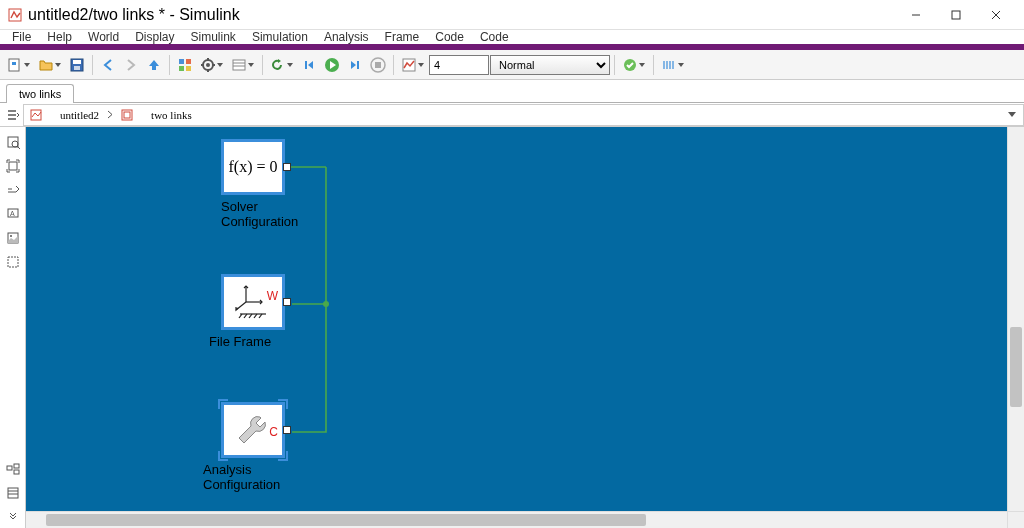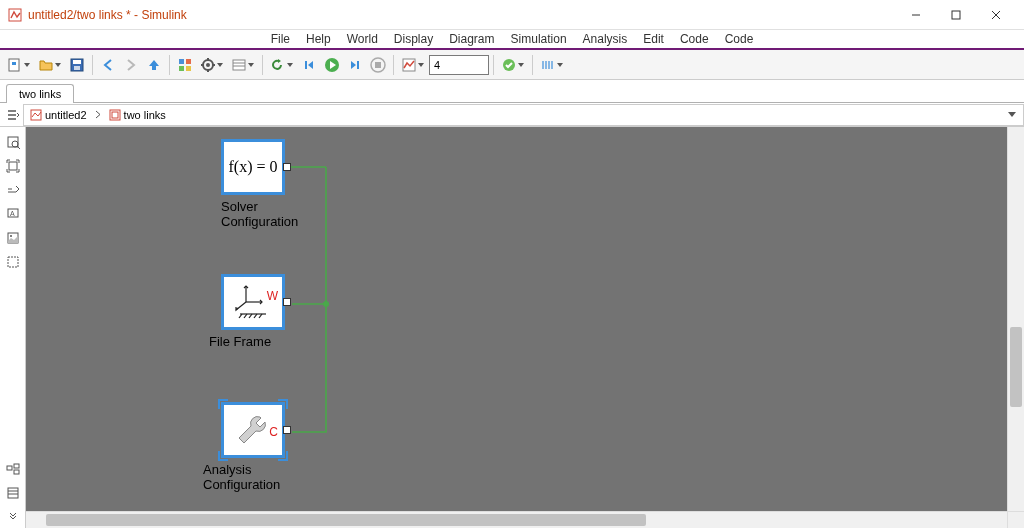--- a/index.html
+++ b/index.html
@@ -1,59 +1,59 @@
 <!DOCTYPE html>
 <html><head>
 <meta charset="utf-8">
 <style>
   * { box-sizing: border-box; margin: 0; padding: 0; }
   html, body { width: 1024px; height: 528px; font-family: "Segoe UI", Tahoma, sans-serif; font-size: 12px; background: #fff; overflow: hidden; }
 
   
   .titlebar { height: 30px; display: flex; align-items: center; padding: 0 8px; border-bottom: 1px solid #e0e0e0; background: #fff; }
   .titlebar .appicon { width: 14px; height: 14px; margin-right: 6px; }
-  .titlebar .title { flex: 1; font-size: 12px; color: #c2410c; }
+  .titlebar .title { flex: 1; font-size: 16px; color: #000000; }
   .winbtns { display: flex; gap: 0; }
   .winbtn { width: 40px; height: 26px; display: flex; align-items: center; justify-content: center; cursor: pointer; }
   .winbtn svg { width: 10px; height: 10px; }
 
   
-  .menubar { height: 20px; display: flex; align-items: center; padding: 0 4px; background: #fff; border-bottom: 2px solid #701a75; justify-content: center; }
+  .menubar { height: 20px; display: flex; align-items: center; padding: 0 4px; background: #fff; border-bottom: 6px solid #701a75; }
   .menuitem { padding: 2px 8px; font-size: 12px; color: #333; cursor: pointer; }
 
   
   .toolbar { height: 30px; display: flex; align-items: center; padding: 2px 4px; background: #f5f5f5; border-bottom: 1px solid #ccc; gap: 1px; }
   .tbtn { min-width: 22px; height: 22px; display: flex; align-items: center; justify-content: center; border: 1px solid transparent; cursor: pointer; padding: 0 2px; }
   .tbtn svg { display: block; }
   .tsep { width: 1px; height: 20px; background: #ccc; margin: 0 3px; }
   .tdrop { display: flex; align-items: center; }
   .tdrop .caret { width: 8px; display: flex; align-items: center; justify-content: center; }
   .stoptime { width: 60px; height: 20px; border: 1px solid #7a7a7a; background: #fff; padding: 0 4px; font-size: 11px; }
   .simmode { width: 120px; height: 20px; border: 1px solid #7a7a7a; background: linear-gradient(#fefefe,#e8e8e8); font-size: 11px; padding: 0 4px; }
 
   
   .tabstrip { height: 23px; display: flex; align-items: flex-end; padding: 0 6px; background: #fff; border-bottom: 1px solid #b0b0b0; }
   .tab { border: 1px solid #b0b0b0; border-bottom: none; padding: 3px 12px; font-size: 11px; background: #fff; position: relative; top: 1px; border-radius: 3px 3px 0 0; }
 
   
   .modelbar { height: 24px; display: flex; align-items: center; border-bottom: 1px solid #ccc; }
   .modelbar .hidebtn { width: 24px; height: 22px; display:flex; align-items:center; justify-content:center; border-right: 1px solid #ccc; cursor:pointer; }
   .breadcrumb { flex: 1; height: 22px; border: 1px solid #ccc; border-left:none; display: flex; align-items: center; padding: 0 2px; font-size: 11px; gap: 2px; }
-  .bcitem { display: flex; align-items: center; gap: 3px; padding: 0 4px; cursor: pointer; }
+  .bcitem { display: flex; align-items: center; gap: 18px; padding: 0 4px; cursor: pointer; font-family: Liberation Serif, serif; }
   .bcsep { color: #888; padding: 0 2px; }
   .bcdrop { width: 18px; height:18px; display:flex; align-items:center; justify-content:center; cursor:pointer; margin-left:auto;}
 
   
   .workspace { display: flex; height: calc(528px - 30px - 20px - 30px - 23px - 24px); }
   .palette { width: 26px; border-right: 1px solid #ccc; display: flex; flex-direction: column; padding-top: 4px; gap: 2px; align-items:center; }
   .palette .pbtn { width: 22px; height: 22px; display:flex; align-items:center; justify-content:center; cursor:pointer; }
   .palette .spacer { flex:1; }
 
   .canvaswrap { flex: 1; position: relative; display:flex; flex-direction:column; }
-  .canvas { flex:1; position:relative; overflow:hidden; background:#737373; }
+  .canvas { flex:1; position:relative; overflow:hidden; background:#0369a1; }
   .vscroll { position:absolute; right:0; top:0; bottom:17px; width:17px; background:#f0f0f0; border-left:1px solid #ddd;}
   .vscroll .thumb { position:absolute; top:200px; height:80px; left:2px; right:2px; background:#c2c2c2; border-radius:2px;}
   .hscroll { position:absolute; left:0; right:17px; bottom:0; height:17px; background:#f0f0f0; border-top:1px solid #ddd;}
   .hscroll .thumb { position:absolute; left:20px; width:600px; top:2px; bottom:2px; background:#c2c2c2; border-radius:2px;}
   .corner { position:absolute; right:0; bottom:0; width:17px; height:17px; background:#f0f0f0; border-left:1px solid #ddd; border-top:1px solid #ddd;}
 
   
   .block { position:absolute; width:68px; }
   .blockrect { width:64px; height:56px; border:3px solid #3b8edb; background:#fff; display:flex; align-items:center; justify-content:center; position:relative; }
   .selcorners { position:absolute; inset:-6px; pointer-events:none; }
@@ -100,24 +100,24 @@
         </svg>
       </div>
   </div>
 </div>
 
 <div class="menubar">
   <span class="menuitem">File</span>
   <span class="menuitem">Help</span>
   <span class="menuitem">World</span>
   <span class="menuitem">Display</span>
-  <span class="menuitem">Diagram</span>
+  <span class="menuitem">Simulink</span>
   <span class="menuitem">Simulation</span>
   <span class="menuitem">Analysis</span>
-  <span class="menuitem">Edit</span>
+  <span class="menuitem">Frame</span>
   <span class="menuitem">Code</span>
   <span class="menuitem">Code</span>
 </div>
 
 <div class="toolbar">
   <div class="tbtn tdrop">
     <svg width="16" height="16" viewBox="0 0 16 16">
         <rect x="2" y="2" width="10" height="12" fill="#fff" stroke="#6b6b6b"></rect>
         <rect x="5" y="5" width="4" height="3" fill="#3b8edb"></rect>
       </svg>
@@ -240,20 +240,23 @@
         <rect x="2" y="2" width="12" height="12" fill="#fff" stroke="#888"></rect>
         <path d="M3 11 L6 6 L9 9 L13 4" fill="none" stroke="#d04a3c" stroke-width="1.5"></path>
       </svg>
     <span class="caret">
         <svg width="6" height="4">
           <path d="M0 0 L6 0 L3 4 Z" fill="#555"></path>
         </svg>
       </span>
   </div>
   <input class="stoptime" value="4" style="">
+  <select class="simmode">
+    <option>Normal</option>
+  </select>
   <div class="tsep"></div>
   <div class="tbtn tdrop">
     <svg width="16" height="16">
         <circle cx="8" cy="8" r="6" fill="#6bbf59"></circle>
         <path d="M5 8 L7 10 L11 6" fill="none" stroke="#fff" stroke-width="2"></path>
       </svg>
     <span class="caret">
         <svg width="6" height="4">
           <path d="M0 0 L6 0 L3 4 Z" fill="#555"></path>
         </svg>

